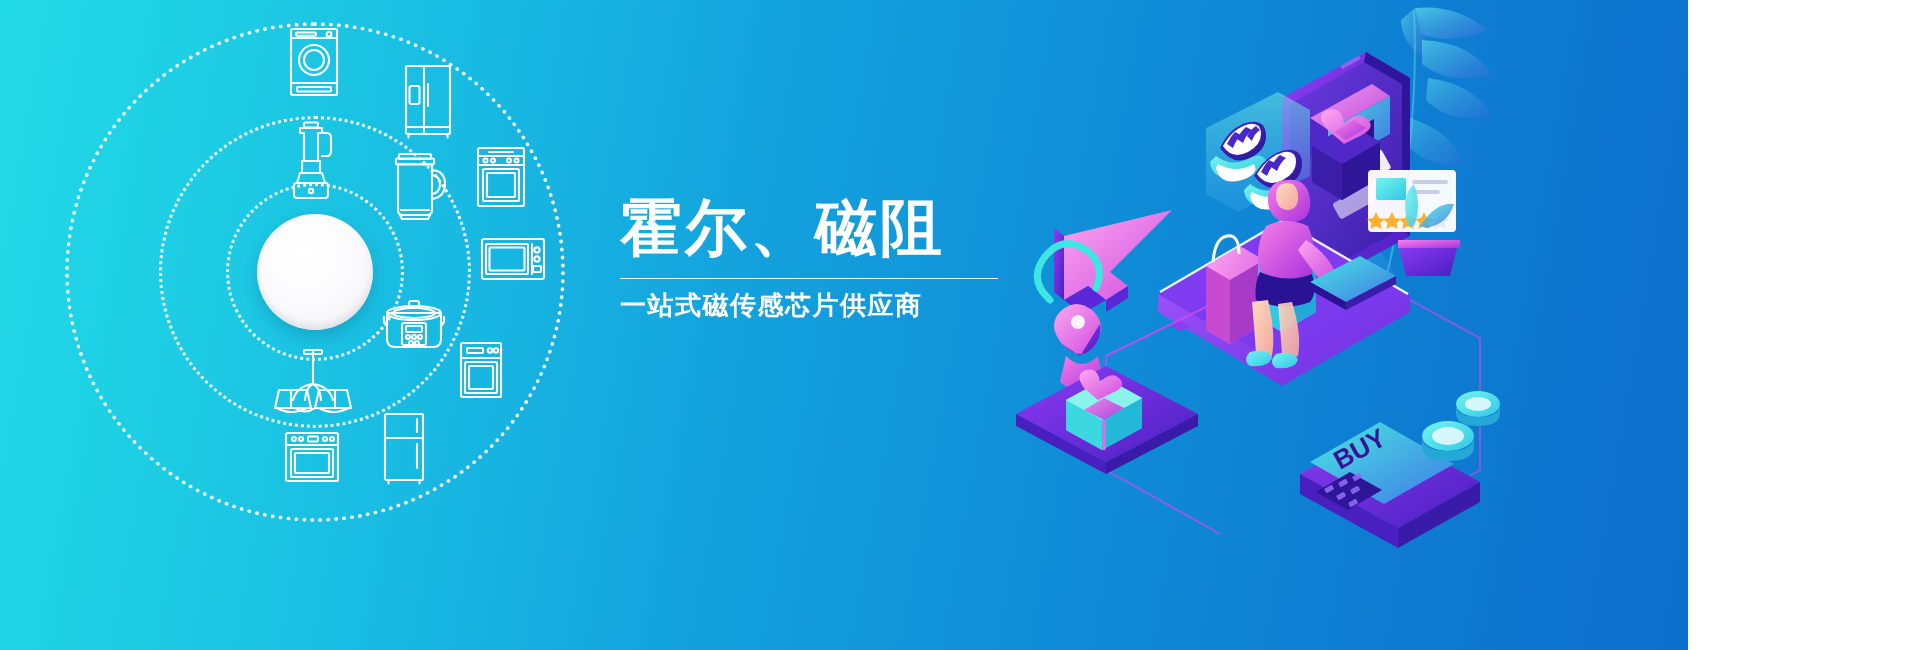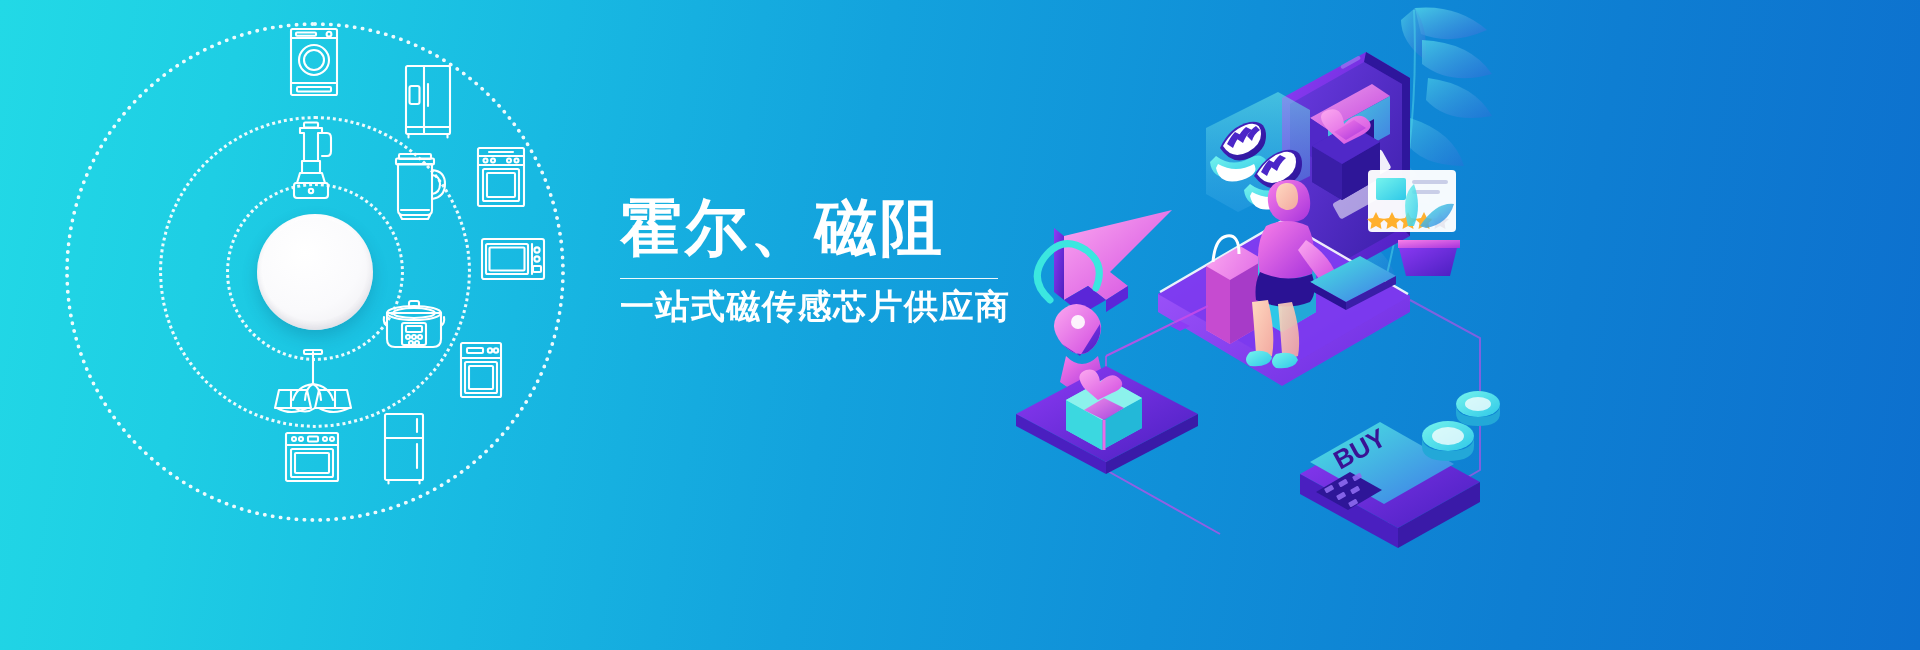--- a/index.html
+++ b/index.html
@@ -2,21 +2,21 @@
 <html><head>
 <meta charset="utf-8">
 <title>Banner</title>
 <style>
   html,body{margin:0;padding:0;}
   body{
     width:1920px;height:650px;overflow:hidden;
     font-family:"Liberation Sans","DejaVu Sans",sans-serif;
   }
   #banner{
-    position:relative;width:1920px;height:650px;overflow:hidden;
+    position:relative;width:1688px;height:650px;overflow:hidden;
     background:linear-gradient(100deg,#22D9E6 0%,#1ECEE4 12%,#18B9E2 28%,#13A2DD 44%,#108FD8 62%,#0E7ED2 80%,#0D6FCE 100%);
   }
 
   
   #ring-stage{position:absolute;left:0;top:0;width:620px;height:650px;}
   .dring{
     position:absolute;border-radius:50%;
     border:3px dotted rgba(255,255,255,.92);
     transform:translate(-50%,-50%);
   }
@@ -40,22 +40,22 @@
   .appl svg *{stroke:#ffffff;fill:none;stroke-width:2.1;stroke-linejoin:round;stroke-linecap:round;}
 
   
   #copy{position:absolute;left:620px;top:196px;width:420px;}
   #headline{
     font-size:62px;line-height:1.03;font-weight:bold;color:#ffffff;
     letter-spacing:3px;white-space:nowrap;
   }
   #divider{margin:18px 0 12px 0;height:0;border-top:1.6px solid rgba(255,255,255,.93);width:378px;}
   #subtitle{
-    font-size:34px;line-height:1.1;font-weight:bold;color:#ffffff;
-    letter-spacing:1.5px;white-space:nowrap;font-family:Liberation Mono, monospace;
+    font-size:26px;line-height:1.1;font-weight:bold;color:#ffffff;
+    letter-spacing:1.5px;white-space:nowrap;
   }
 
   
   #illo{position:absolute;left:1010px;top:0;width:560px;height:650px;}
   #illo svg{display:block;}
 </style>
 </head>
 <body>
 
 <div id="banner">

